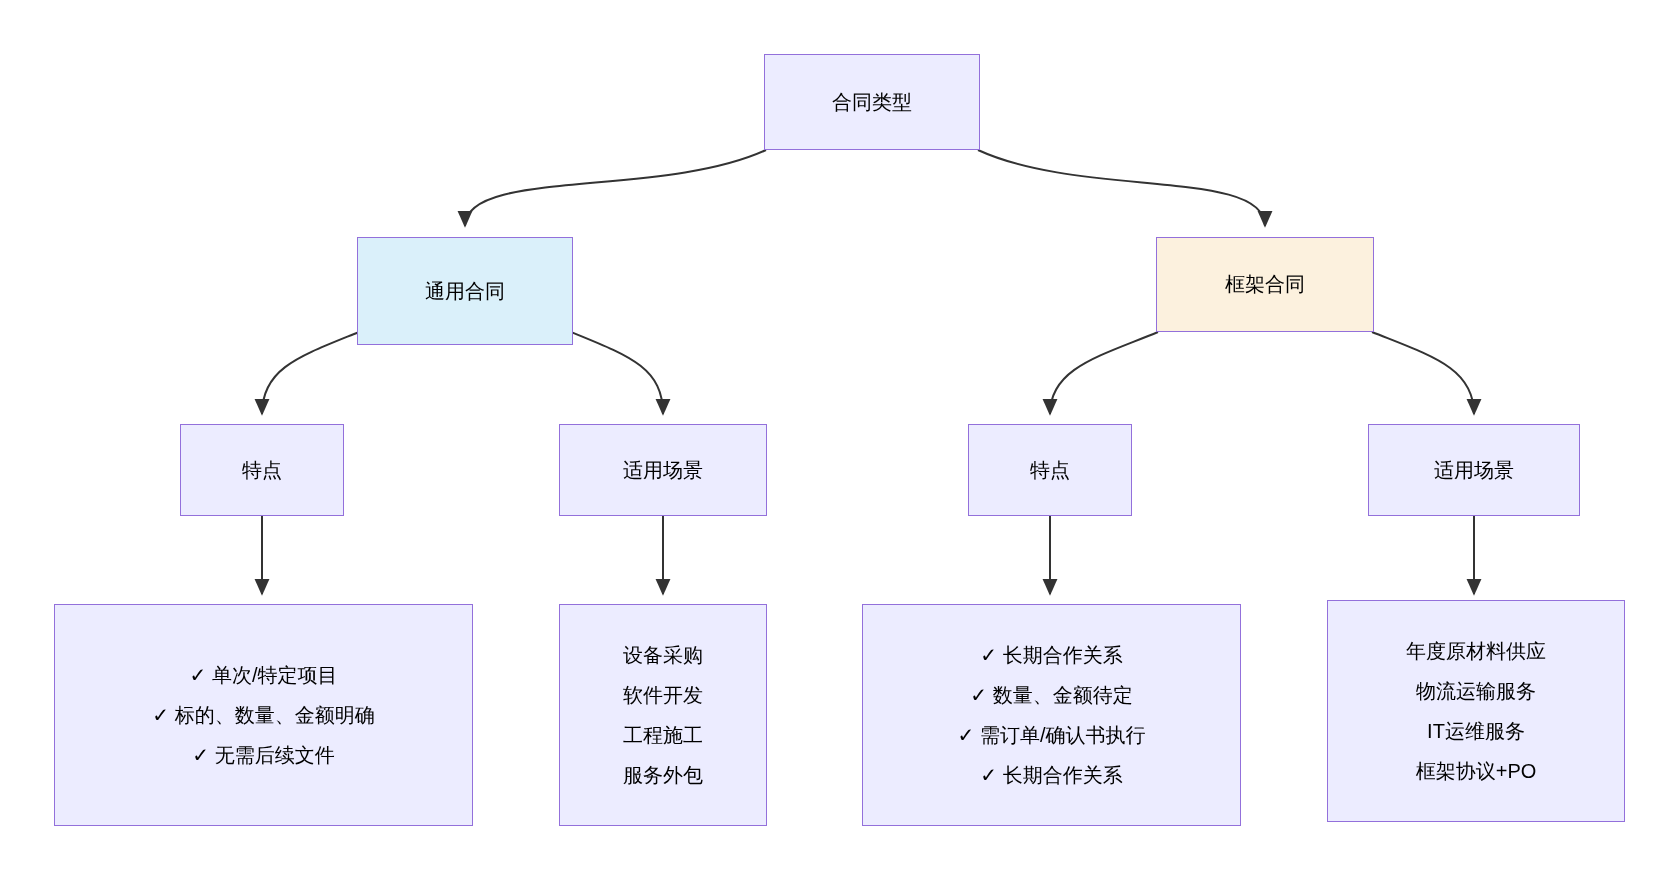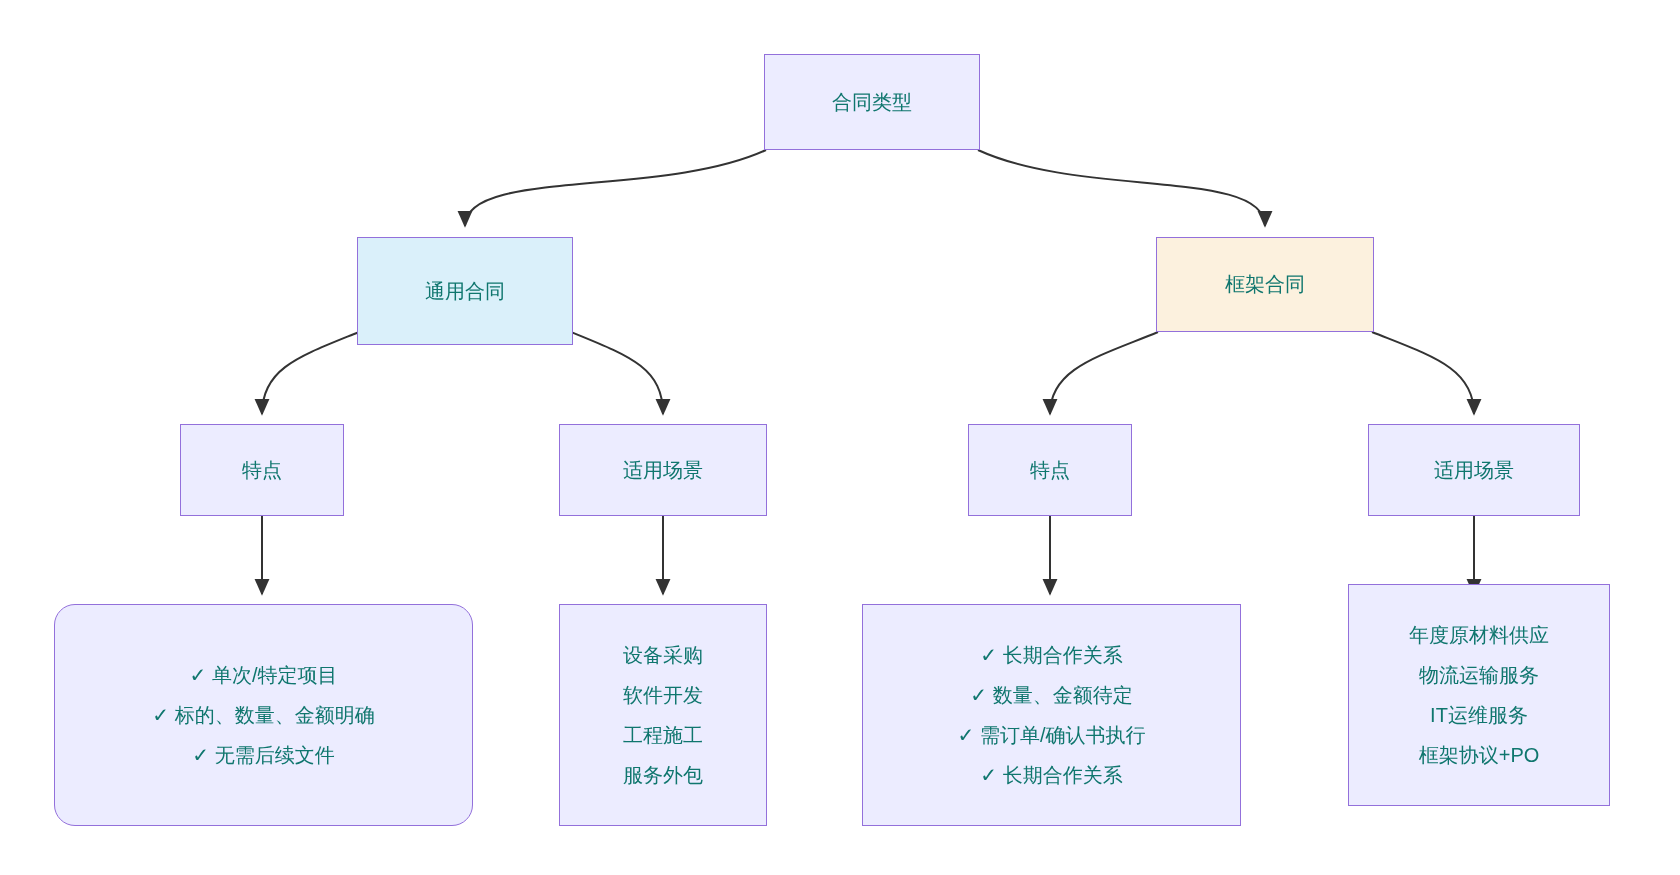--- a/index.html
+++ b/index.html
@@ -1,21 +1,21 @@
 <!DOCTYPE html>
 <html><head>
 <meta charset="utf-8">
 <style>
   html, body { margin: 0; padding: 0; background: #ffffff; }
   .canvas {
     position: relative;
     width: 1680px;
     height: 875px;
     font-family: "Liberation Sans", sans-serif;
-    color: #0f766e;
+    color: #000000;
     background: #ffffff;
     overflow: hidden;
   }
   svg.edge-layer {
     position: absolute;
     left: 0; top: 0;
     width: 1680px; height: 875px;
   }
   path.edge {
     fill: none;
@@ -41,24 +41,24 @@
   .node .label { white-space: nowrap; }
 
   
   #node-root      { left: 764px;  top: 54px;  width: 216px; height: 96px; }
   #node-general   { left: 357px;  top: 237px; width: 216px; height: 108px; }
   #node-frame     { left: 1156px; top: 237px; width: 218px; height: 95px; }
   #node-gen-feat  { left: 180px;  top: 424px; width: 164px; height: 92px; }
   #node-gen-scen  { left: 559px;  top: 424px; width: 208px; height: 92px; }
   #node-frm-feat  { left: 968px;  top: 424px; width: 164px; height: 92px; }
   #node-frm-scen  { left: 1368px; top: 424px; width: 212px; height: 92px; }
-  #leaf-gen-feat  { left: 54px;   top: 604px; width: 419px; height: 222px; border-radius: 21px; }
+  #leaf-gen-feat  { left: 54px;   top: 604px; width: 419px; height: 222px; }
   #leaf-gen-scen  { left: 559px;  top: 604px; width: 208px; height: 222px; }
   #leaf-frm-feat  { left: 862px;  top: 604px; width: 379px; height: 222px; }
-  #leaf-frm-scen  { left: 1327px; top: 584px; width: 262px; height: 222px; margin-left: 21px; }
+  #leaf-frm-scen  { left: 1327px; top: 600px; width: 298px; height: 222px; }
 </style>
 </head>
 <body>
 
 <div class="canvas">
 
   <svg class="edge-layer" viewBox="0 0 1680 875" xmlns="http://www.w3.org/2000/svg">
     <defs>
       <marker id="arrow" viewBox="0 0 10 10" refX="8.5" refY="5" markerWidth="9" markerHeight="9" orient="auto-start-reverse">
         <path d="M 0 0.8 L 9.5 5 L 0 9.2 z" fill="#333333"></path>

